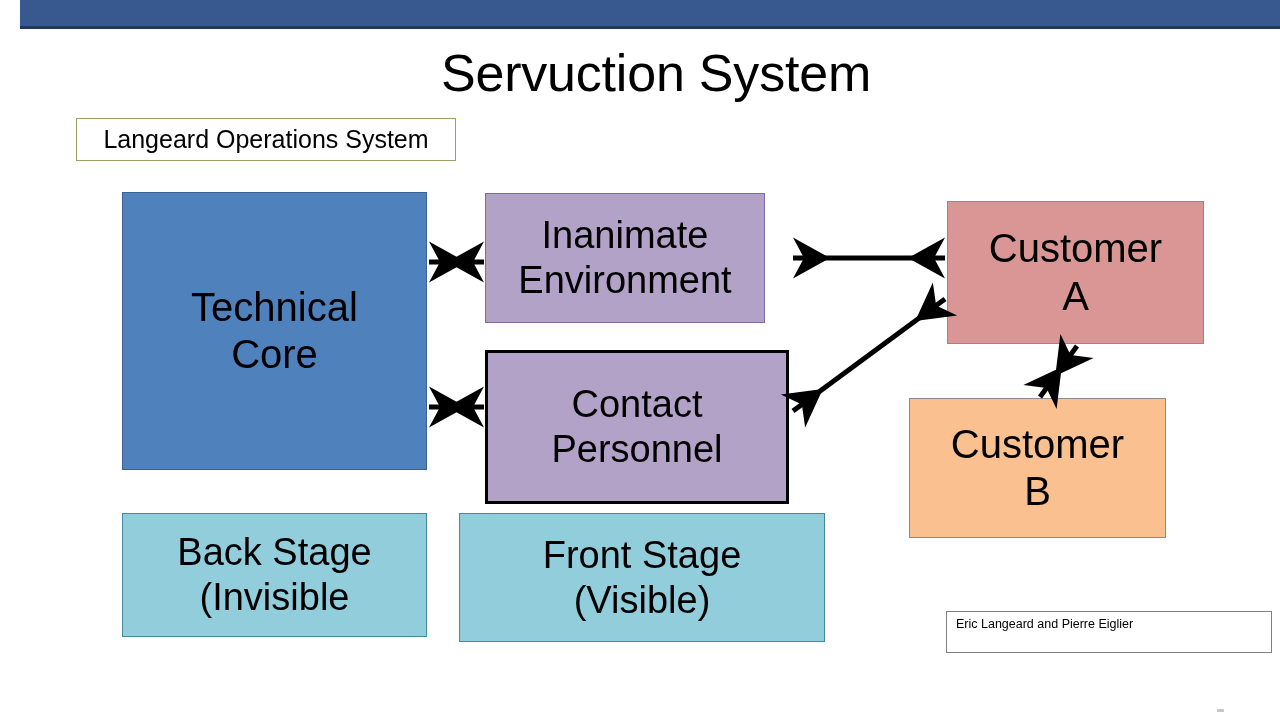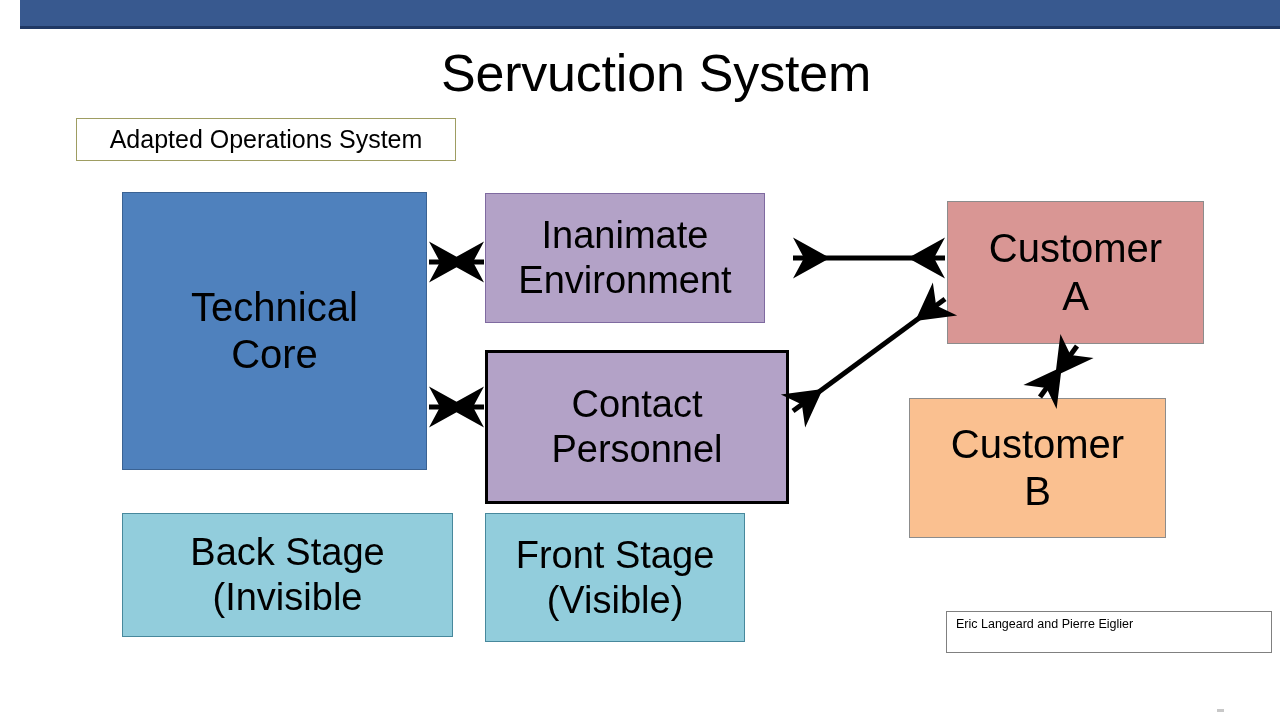--- a/index.html
+++ b/index.html
@@ -118,27 +118,27 @@
     border: 1px solid #8c8c8c;
     font-size: 40px;
   }
   #node-customer-b {
     left: 889px; top: 398px; width: 257px; height: 140px;
     background: #fac090;
     border: 1px solid #8c8c8c;
     font-size: 40px;
   }
   #node-back-stage {
-    left: 102px; top: 513px; width: 331px; height: 124px;
+    left: 102px; top: 513px; width: 305px; height: 124px;
     background: #92cddc;
     border: 1px solid #47889c;
     font-size: 38px;
   }
   #node-front-stage {
-    left: 465px; top: 513px; width: 260px; height: 129px;
+    left: 439px; top: 513px; width: 366px; height: 129px;
     background: #92cddc;
     border: 1px solid #47889c;
     font-size: 38px;
   }
 
   .node-text { display: block; white-space: pre-line; }
 
   
   #arrow-layer {
     position: absolute;
@@ -166,21 +166,21 @@
 </head>
 <body>
 
 <div id="slide-root">
 
   <div id="top-bar"></div>
 
   <div id="slide-title">Servuction System</div>
 
   <div class="sys-label" id="sys-label-ops">
-    <span>Adapted Operations System</span>
+    <span>Langeard Operations System</span>
   </div>
 
 
   <div class="node" id="node-technical-core">
     <span class="node-text">Technical
 Core</span>
   </div>
 
   <div class="node" id="node-inanimate-environment">
     <span class="node-text">Inanimate

